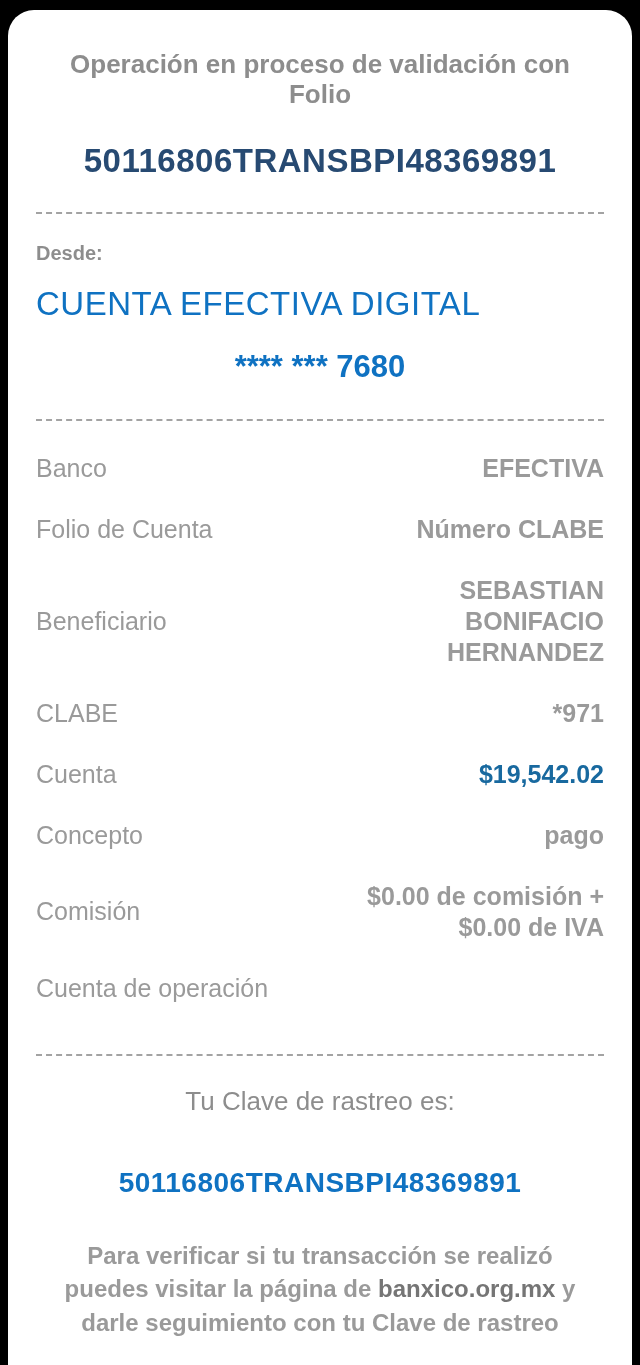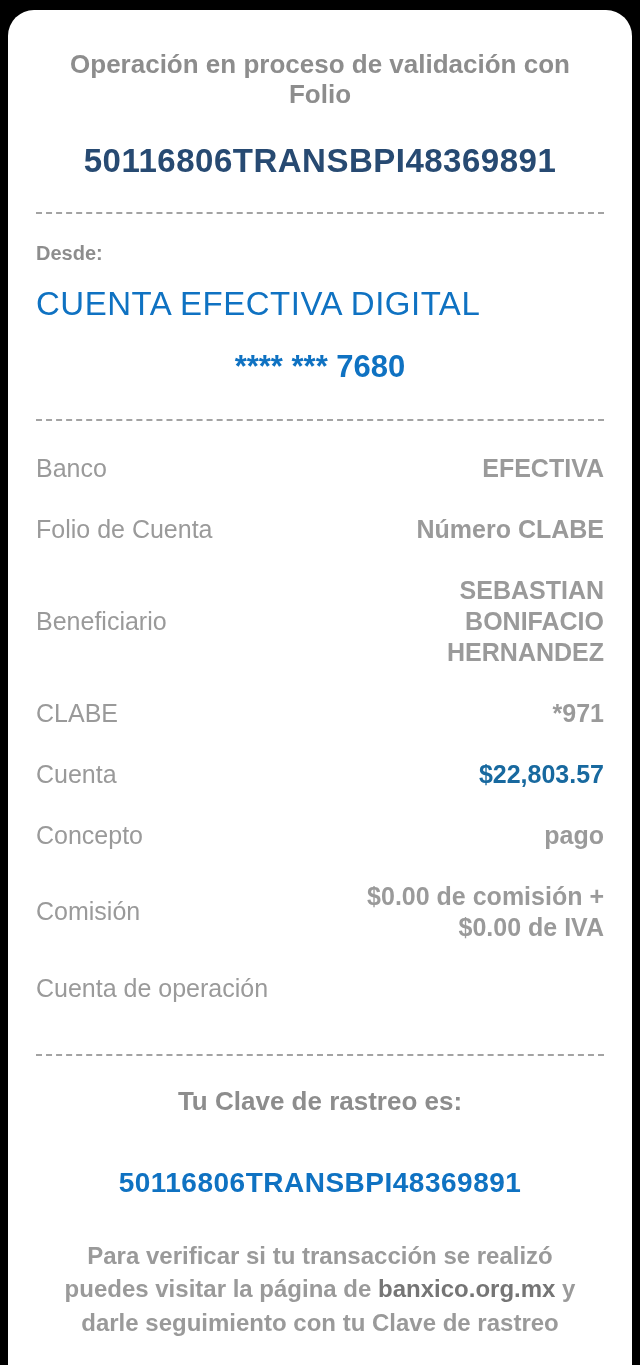--- a/index.html
+++ b/index.html
@@ -94,21 +94,21 @@
   .row-value.highlight{
     color:var(--value_blue);
   }
   .divider-bottom{
     margin-top:50px;
     margin-bottom:30px;
   }
   .tracking-label{
     color:#8d8d8d;
     font-size:26px;
-    font-weight:bold;
+    font-weight:normal;
     text-align:center;
     margin-bottom:50px;
   }
   .tracking-value{
     color:var(--blue);
     font-size:28px;
     font-weight:bold;
     text-align:center;
     letter-spacing:0.5px;
     margin-bottom:40px;
@@ -163,21 +163,21 @@
     <div class="row-value">SEBASTIAN BONIFACIO HERNANDEZ</div>
   </div>
 
   <div class="row">
     <div class="row-label">CLABE</div>
     <div class="row-value">*971</div>
   </div>
 
   <div class="row">
     <div class="row-label">Cuenta</div>
-    <div class="row-value highlight">$22,803.57</div>
+    <div class="row-value highlight">$19,542.02</div>
   </div>
 
   <div class="row">
     <div class="row-label">Concepto</div>
     <div class="row-value">pago</div>
   </div>
 
 
   <div class="row">
     <div class="row-label">Comisión</div>

